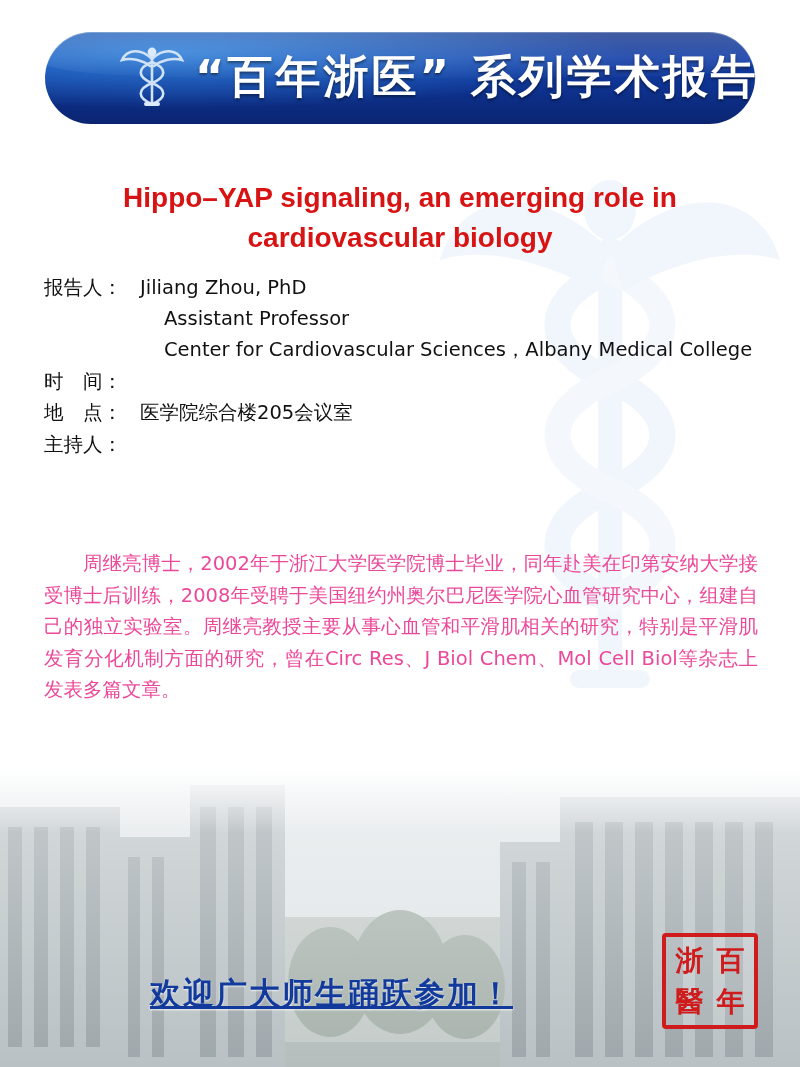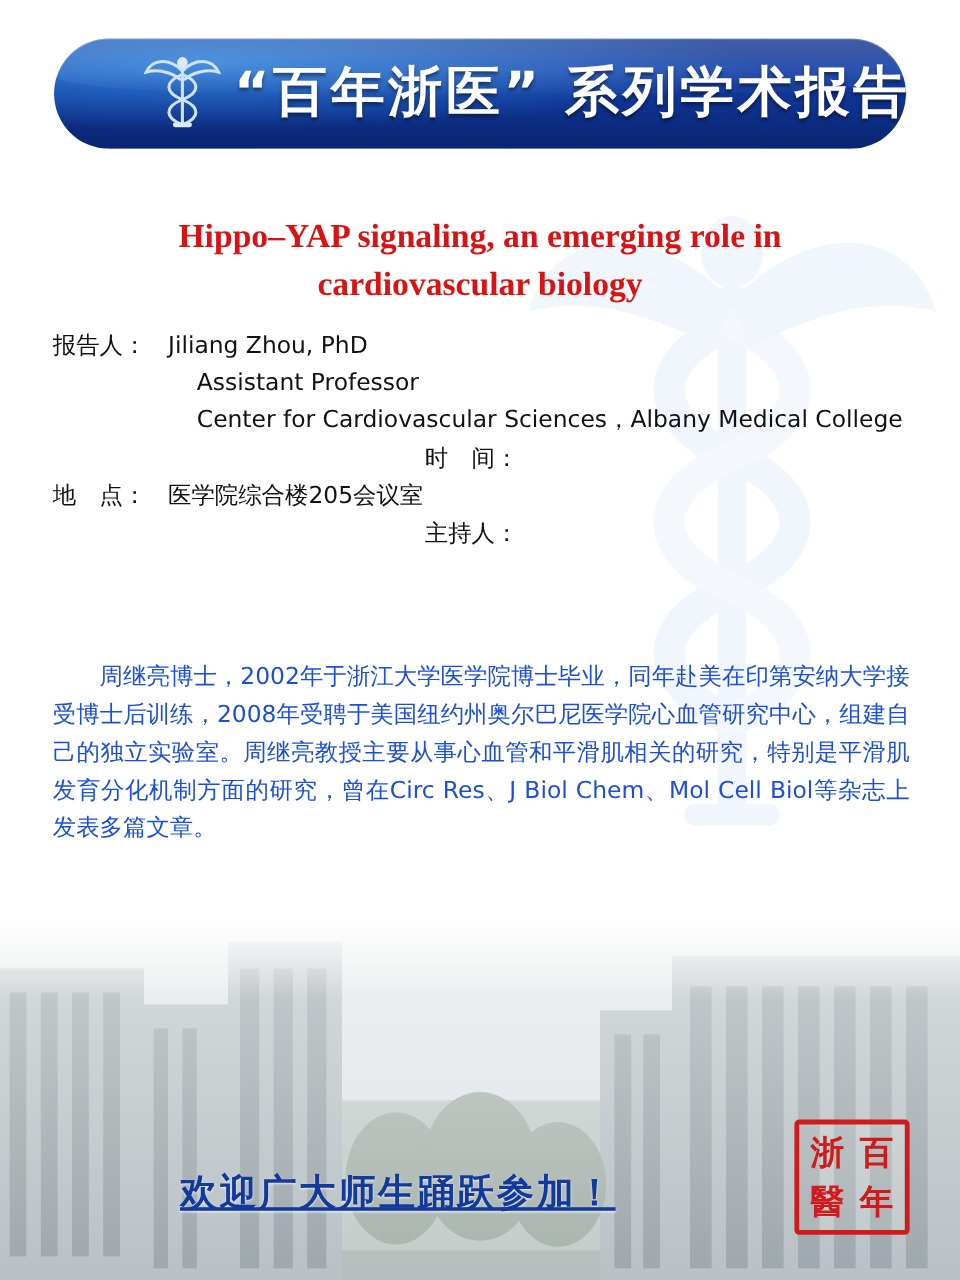--- a/index.html
+++ b/index.html
@@ -84,41 +84,40 @@
   }
 
   
   .talk-title {
     position: absolute;
     left: 60px;
     right: 60px;
     top: 178px;
     text-align: center;
     color: #d81313;
-    font-family: Liberation Serif, serif;
+    font-family: Liberation Sans, sans-serif;
     font-weight: bold;
     font-size: 28px;
     line-height: 1.42;
   }
 
   
   .info {
     position: absolute;
     left: 44px;
     right: 40px;
     top: 278px;
     font-size: 19.5px;
     color: #111111;
     line-height: 1.0;
   }
   .info-row {
     display: flex;
     align-items: flex-start;
     margin-bottom: 12px;
-    justify-content: center;
   }
   .info-label {
     flex: 0 0 auto;
     width: 96px;
     white-space: nowrap;
     font-family: "DejaVu Sans", sans-serif;
   }
   .info-value {
     flex: 1 1 auto;
     font-family: "DejaVu Sans", sans-serif;
@@ -132,21 +131,21 @@
 
   
   .bio {
     position: absolute;
     left: 44px;
     right: 42px;
     top: 548px;
     font-family: "DejaVu Sans", sans-serif;
     font-size: 19.5px;
     line-height: 1.62;
-    color: #1d4ed8;
+    color: #ec4899;
     text-align: justify;
     text-indent: 2em;
   }
 
   
   .photo {
     position: absolute;
     left: 0;
     right: 0;
     bottom: 0;

